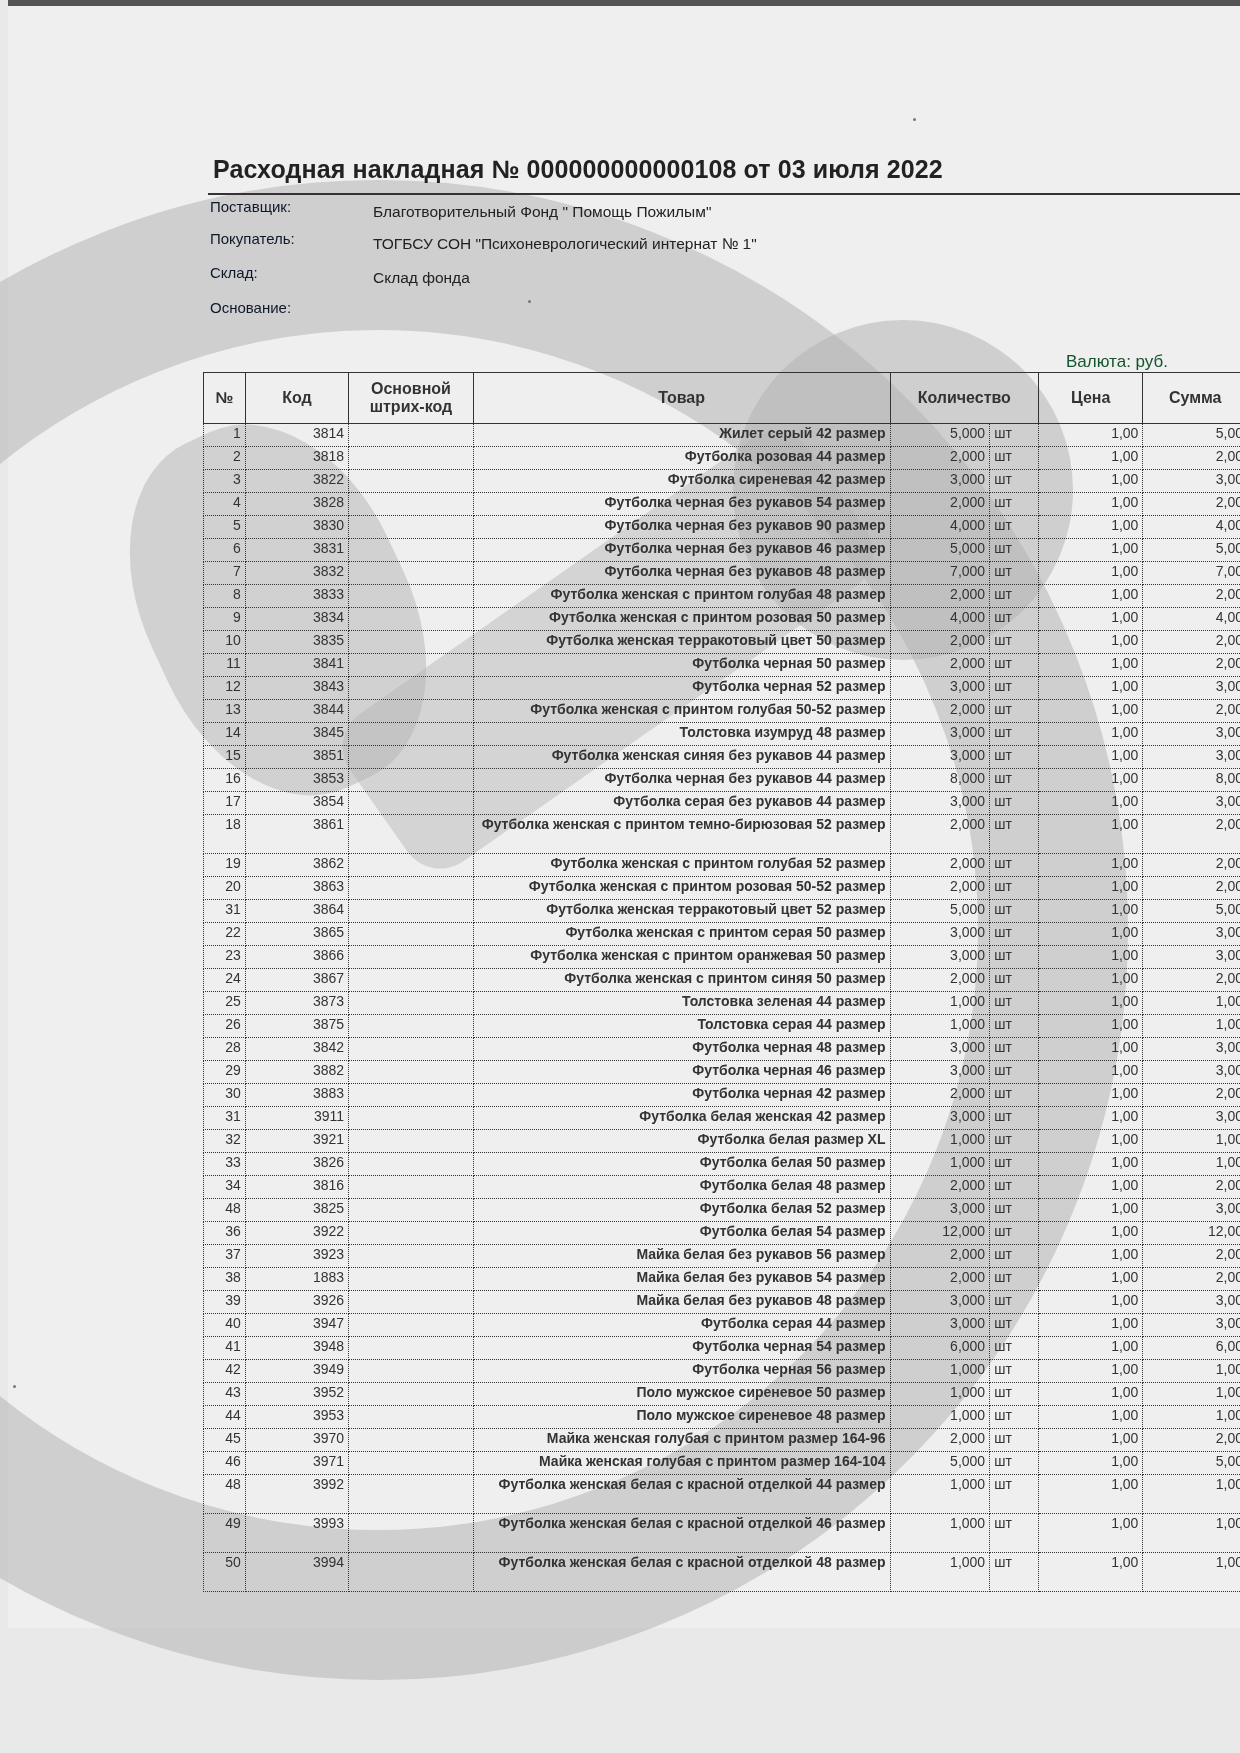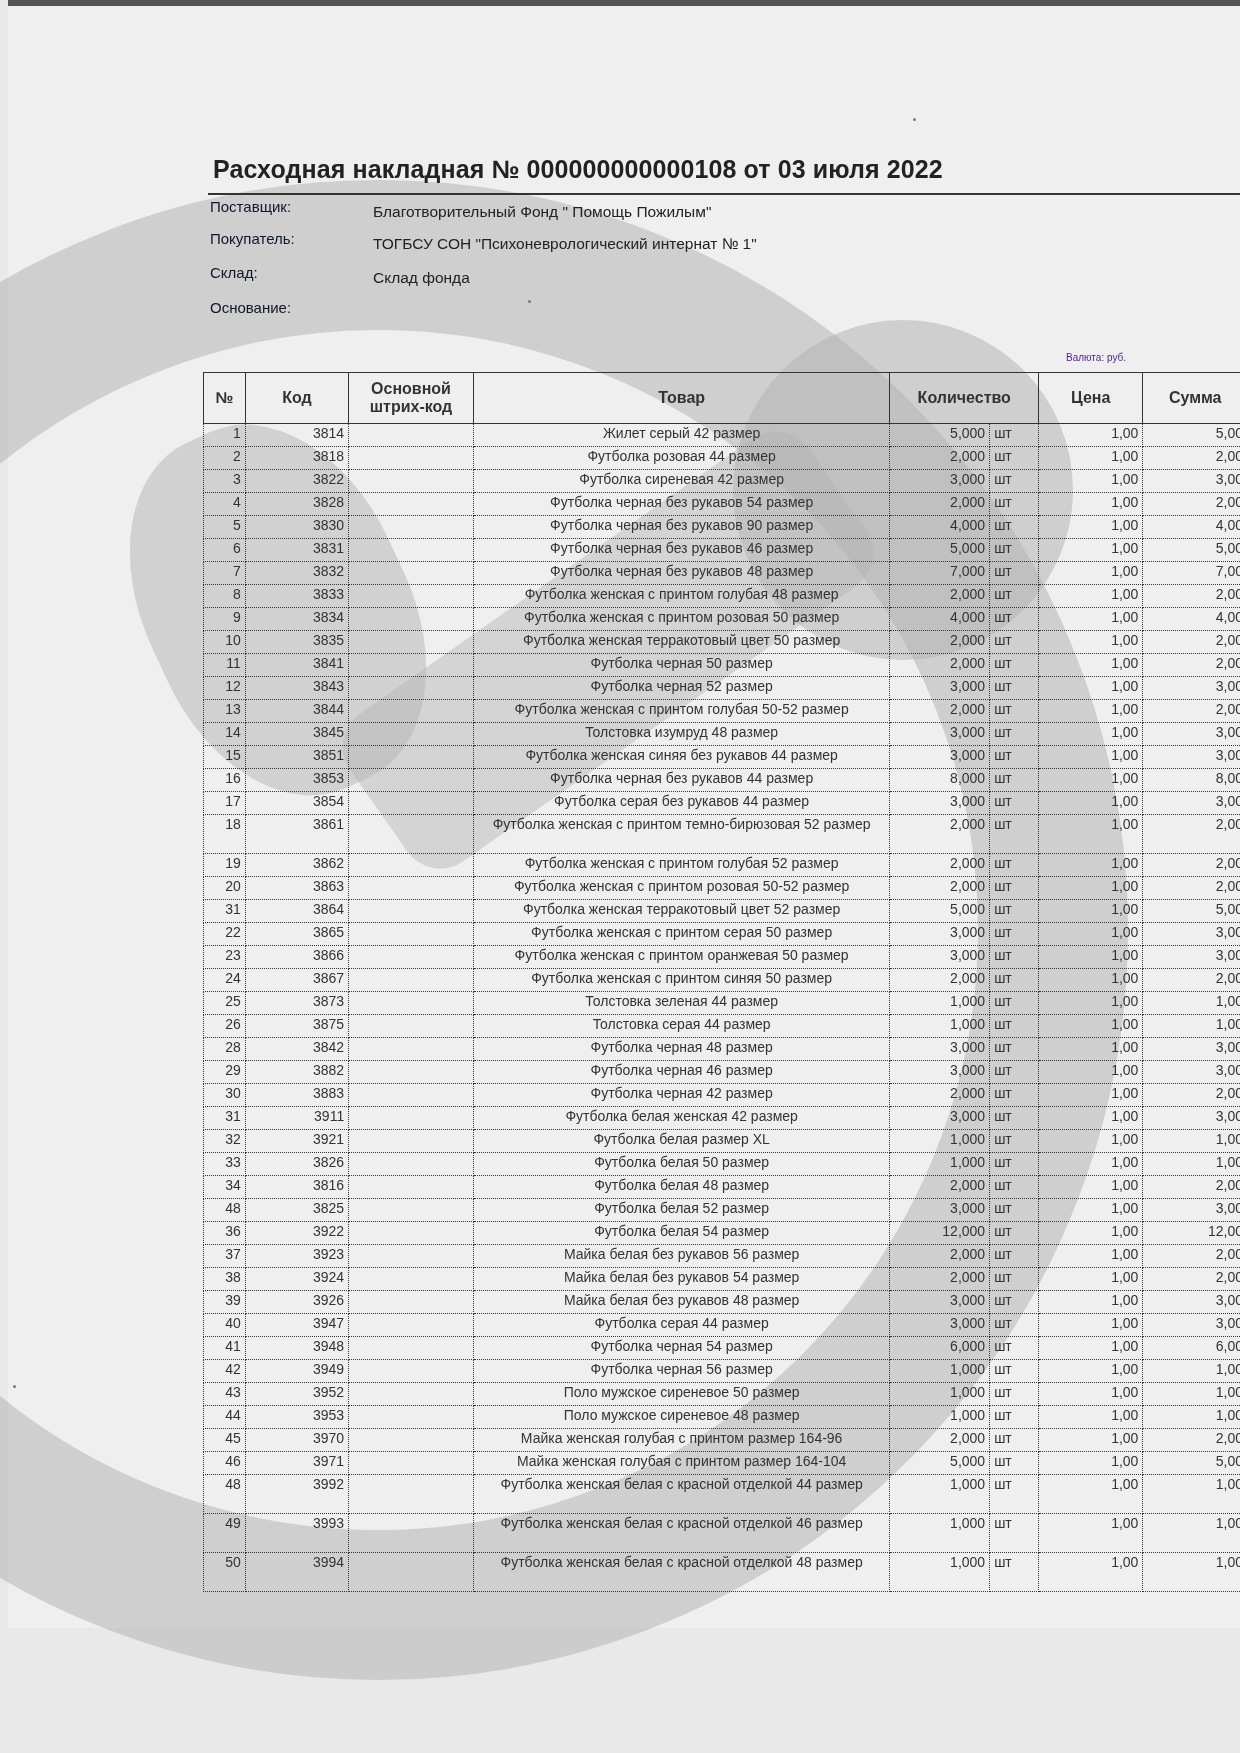--- a/index.html
+++ b/index.html
@@ -8,28 +8,28 @@
   .page{position:absolute;left:8px;top:0;width:1240px;height:1628px;background:#efefef;}
   .wm{position:absolute;border-radius:50%;}
   .wm1{left:-380px;top:180px;width:1500px;height:1500px;border:150px solid #b4b4b4;box-sizing:border-box;opacity:.55;}
   .wm2{left:725px;top:320px;width:340px;height:340px;background:#b4b4b4;opacity:.55;}
   .wm3{left:140px;top:420px;width:260px;height:380px;background:#b4b4b4;opacity:.5;border-radius:45%;transform:rotate(-25deg);}
   .wm4{left:320px;top:560px;width:560px;height:180px;background:#b4b4b4;opacity:.45;transform:rotate(-35deg);border-radius:40px;}
   .title{position:absolute;left:205px;top:155px;font-size:25px;font-weight:bold;color:#222;letter-spacing:.1px;}
   .title-rule{position:absolute;left:200px;top:193px;width:1040px;height:2px;background:#333;}
   .field-label{position:absolute;left:202px;font-size:15px;color:#0f172a;}
   .field-value{position:absolute;left:365px;font-size:15.5px;color:#222;}
-  .currency{position:absolute;left:1058px;top:352px;font-size:10px;color:#4c1d95;}
+  .currency{position:absolute;left:1058px;top:352px;font-size:17px;color:#14532d;}
   table.inv{position:absolute;left:195px;top:372px;border-collapse:collapse;table-layout:fixed;font-size:14px;}
   table.inv th{border:1.6px solid #333;font-weight:bold;font-size:16px;color:#333;padding:2px 4px;height:46px;line-height:18px;text-align:center;}
   table.inv td{border-left:1.3px dotted #333;border-right:1.3px dotted #333;border-bottom:1.6px dotted #333;padding:0 4px;height:22px;line-height:18px;vertical-align:top;color:#333;}
   table.inv tr.tall td{height:38px;}
   td.num,td.code,td.qty,td.price,td.sum{text-align:right;}
   td.unit{text-align:left;padding-left:3px;width:40px;}
-  td.name{text-align:center;}
+  td.name{text-align:right;font-weight:bold;}
   td.qty{border-right:1.3px dotted #333;}
   table.inv tbody tr:last-child td{border-bottom:1.6px dotted #333;}
   .speck{position:absolute;width:3px;height:3px;background:#777;border-radius:50%;}
 </style>
 </head>
 <body>
 
 <div class="page">
   <div class="topbar"></div>
   <div class="wm wm1"></div>
@@ -432,21 +432,21 @@
           <td class="code">3923</td>
           <td class="barcode"></td>
           <td class="name">Майка белая без рукавов 56 размер</td>
           <td class="qty">2,000</td>
           <td class="unit">шт</td>
           <td class="price">1,00</td>
           <td class="sum">2,00</td>
         </tr>
         <tr>
           <td class="num">38</td>
-          <td class="code">3924</td>
+          <td class="code">1883</td>
           <td class="barcode"></td>
           <td class="name">Майка белая без рукавов 54 размер</td>
           <td class="qty">2,000</td>
           <td class="unit">шт</td>
           <td class="price">1,00</td>
           <td class="sum">2,00</td>
         </tr>
         <tr>
           <td class="num">39</td>
           <td class="code">3926</td>

